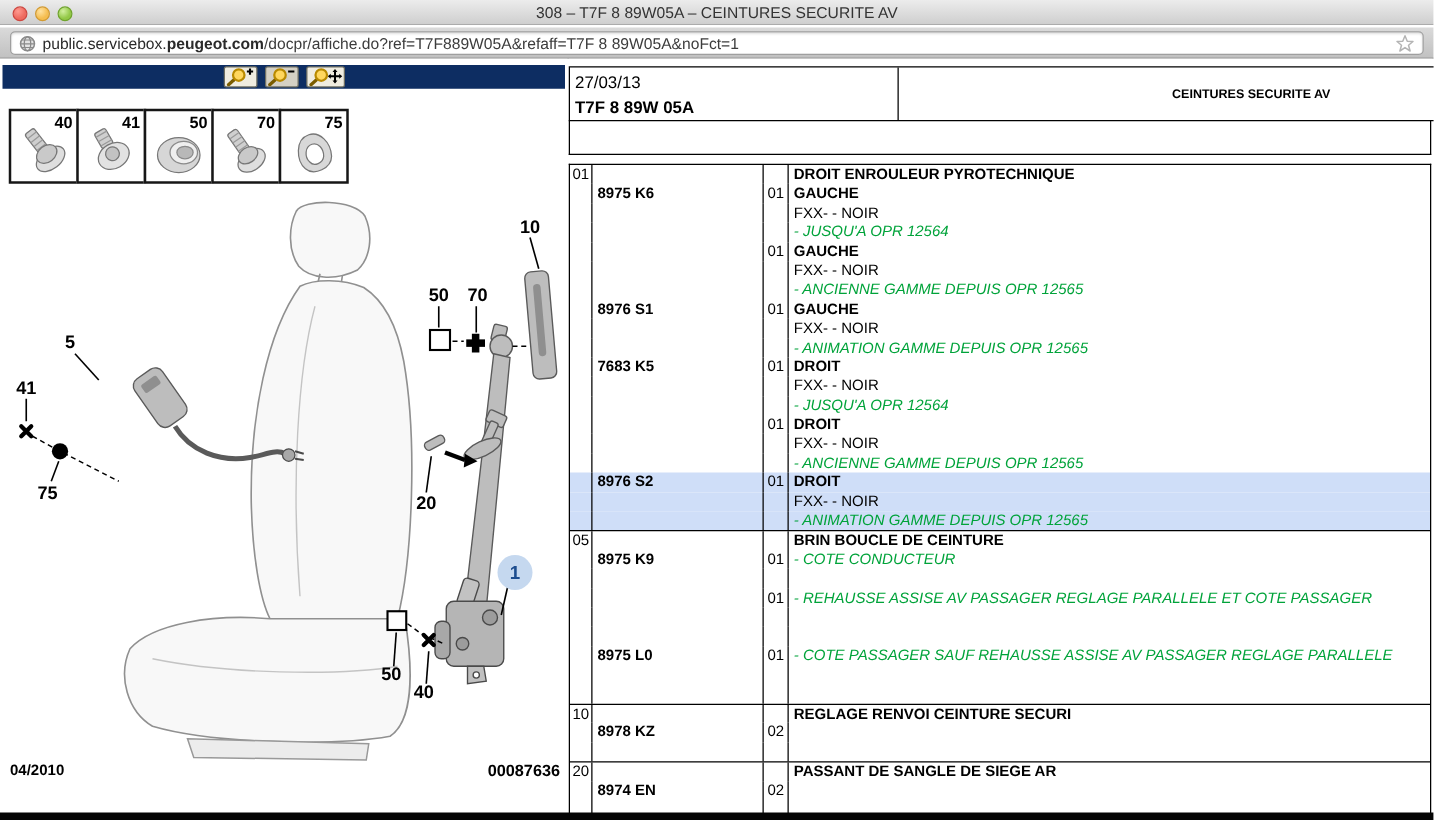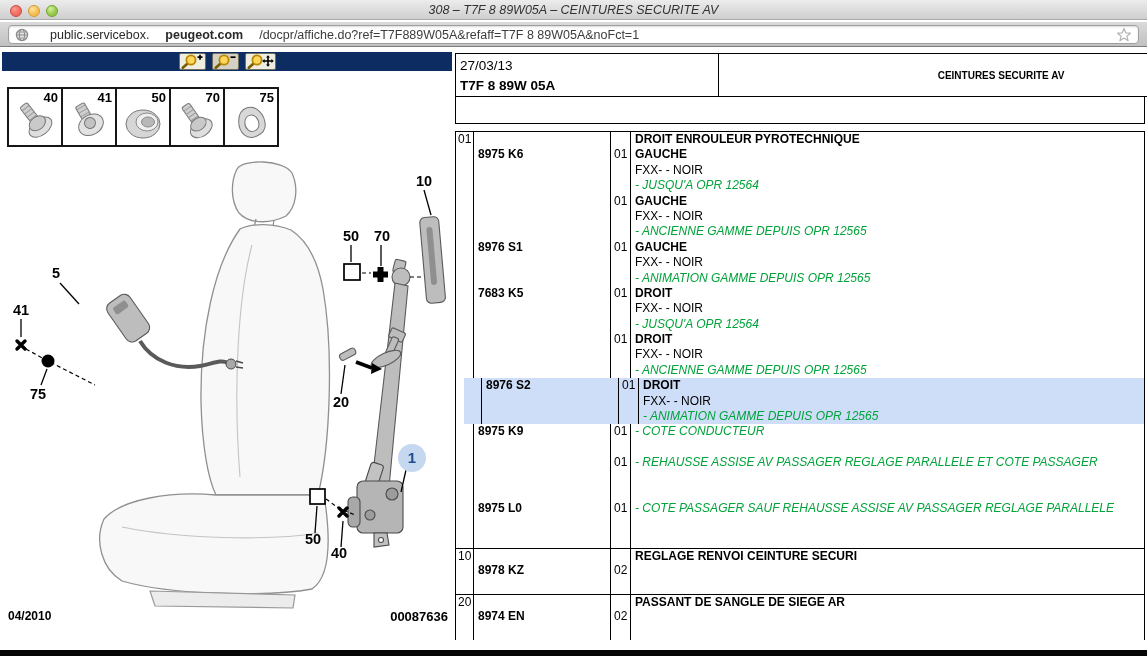--- a/index.html
+++ b/index.html
@@ -4,31 +4,31 @@
 <style>
   :root{
     --green:#00a33a; --highlight:#cfdef8; --navy:#0d2d62; --badge-blue:#c5d8ef; --badge-text:#1d4d8f;
   }
   *{margin:0;padding:0;box-sizing:border-box;}
   body{font-family:"Liberation Sans",sans-serif;background:#fff;}
   .screen{position:relative;width:1147px;height:656px;overflow:hidden;background:#fff;}
 
   
   .titlebar{position:absolute;left:0;top:0;width:100%;height:20px;
-    background:linear-gradient(#ececec,#cfcfcf);border-bottom:1px solid #ababab;font-style:italic;}
+    background:linear-gradient(#ececec,#cfcfcf);border-bottom:1px solid #ababab;}
   .tl{position:absolute;top:5px;width:12px;height:12px;border-radius:50%;}
   .tl.red{left:10px;background:radial-gradient(circle at 35% 30%,#ff9a90,#ee6a5f 60%);border:1px solid #ce4740;}
   .tl.yellow{left:28px;background:radial-gradient(circle at 35% 30%,#ffe2a0,#f5bd4f 60%);border:1px solid #d29a31;}
   .tl.green{left:46px;background:radial-gradient(circle at 35% 30%,#d2f0a0,#93c847 60%);border:1px solid #6fa42c;}
   .win-title{position:absolute;left:0;right:0;top:3px;text-align:center;font-size:12.5px;color:#333;font-weight:500;}
   .urlbar{position:absolute;left:0;top:22px;width:100%;height:25px;
     background:linear-gradient(#dadada,#c1c1c1);border-bottom:1px solid #7d7d7d;}
   .urlfield{position:absolute;left:8px;right:8px;top:3px;height:19px;background:#fff;
     border:1px solid #9f9f9f;border-radius:4px;display:flex;align-items:center;padding:0 6px;
-    box-shadow:inset 0 1px 2px rgba(0,0,0,.15);font-size:12.5px;color:#2a2a2a;white-space:nowrap;overflow:hidden;gap:16px;}
+    box-shadow:inset 0 1px 2px rgba(0,0,0,.15);font-size:12.5px;color:#2a2a2a;white-space:nowrap;overflow:hidden;}
   .urlfield .globe{margin-right:5px;flex:0 0 auto;display:flex;}
   .url-domain-bold{font-weight:bold;}
   .url-path{color:#3c3c3c;}
   .urlfield .star{margin-left:auto;flex:0 0 auto;display:flex;}
 
   
   .content{position:absolute;left:0;top:47px;width:1147px;height:609px;background:#fff;}
   .bottom-strip{position:absolute;left:0;bottom:0;width:100%;height:6px;background:#050505;z-index:50;}
 
   
@@ -59,21 +59,21 @@
   .hdr-table{position:absolute;left:0;top:6px;width:829px;height:44px;border:1px solid #000;display:flex;}
   .hdr-left{width:263px;border-right:1px solid #000;padding:2px 0 0 4px;font-size:13.5px;color:#000;}
   .hdr-left .l1{line-height:20px;}
   .hdr-left .l2{line-height:20px;font-weight:bold;}
   .hdr-right{flex:1;display:flex;align-items:center;justify-content:center;font-size:10px;font-weight:bold;color:#000;}
   .hdr-empty{position:absolute;left:0;top:49px;width:690px;height:28px;border:1px solid #000;border-top:none;}
   .parts-table{position:absolute;left:0;top:84px;width:690px;border:1px solid #000;border-bottom:none;}
   .pt-row{display:grid;grid-template-columns:18px 137px 20px 1fr;height:15.4px;line-height:15.2px;font-size:12px;color:#000;}
   .pt-row.sec-top{border-top:1px solid #000;}
   .parts-table .pt-row:first-child{border-top:none;}
-  .pt-hl{background:var(--highlight);margin-left:8px;}
+  .pt-hl{background:var(--highlight);}
   .pt-cell{overflow:hidden;white-space:nowrap;}
   .c-ref{border-right:1px solid #000;padding-left:2px;}
   .c-part{border-right:1px solid #000;padding-left:4px;font-weight:bold;}
   .c-qty{border-right:1px solid #000;padding-left:3px;}
   .c-desc{padding-left:4px;}
   .c-desc.title{font-weight:bold;}
   .c-desc.bold{font-weight:bold;}
   .c-desc.green{color:var(--green);font-style:italic;}
 </style>
 </head>
@@ -400,20 +400,26 @@
             <div class="pt-cell c-part"></div>
             <div class="pt-cell c-qty"></div>
             <div class="pt-cell c-desc ">FXX- - NOIR</div>
           </div>
           <div class="pt-row pt-hl">
             <div class="pt-cell c-ref"></div>
             <div class="pt-cell c-part"></div>
             <div class="pt-cell c-qty"></div>
             <div class="pt-cell c-desc green">- ANIMATION GAMME DEPUIS OPR 12565</div>
           </div>
+          <div class="pt-row sec-top">
+            <div class="pt-cell c-ref">05</div>
+            <div class="pt-cell c-part"></div>
+            <div class="pt-cell c-qty"></div>
+            <div class="pt-cell c-desc title">BRIN BOUCLE DE CEINTURE</div>
+          </div>
           <div class="pt-row">
             <div class="pt-cell c-ref"></div>
             <div class="pt-cell c-part">8975 K9</div>
             <div class="pt-cell c-qty">01</div>
             <div class="pt-cell c-desc green">- COTE CONDUCTEUR</div>
           </div>
           <div class="pt-row">
             <div class="pt-cell c-ref"></div>
             <div class="pt-cell c-part"></div>
             <div class="pt-cell c-qty"></div>

